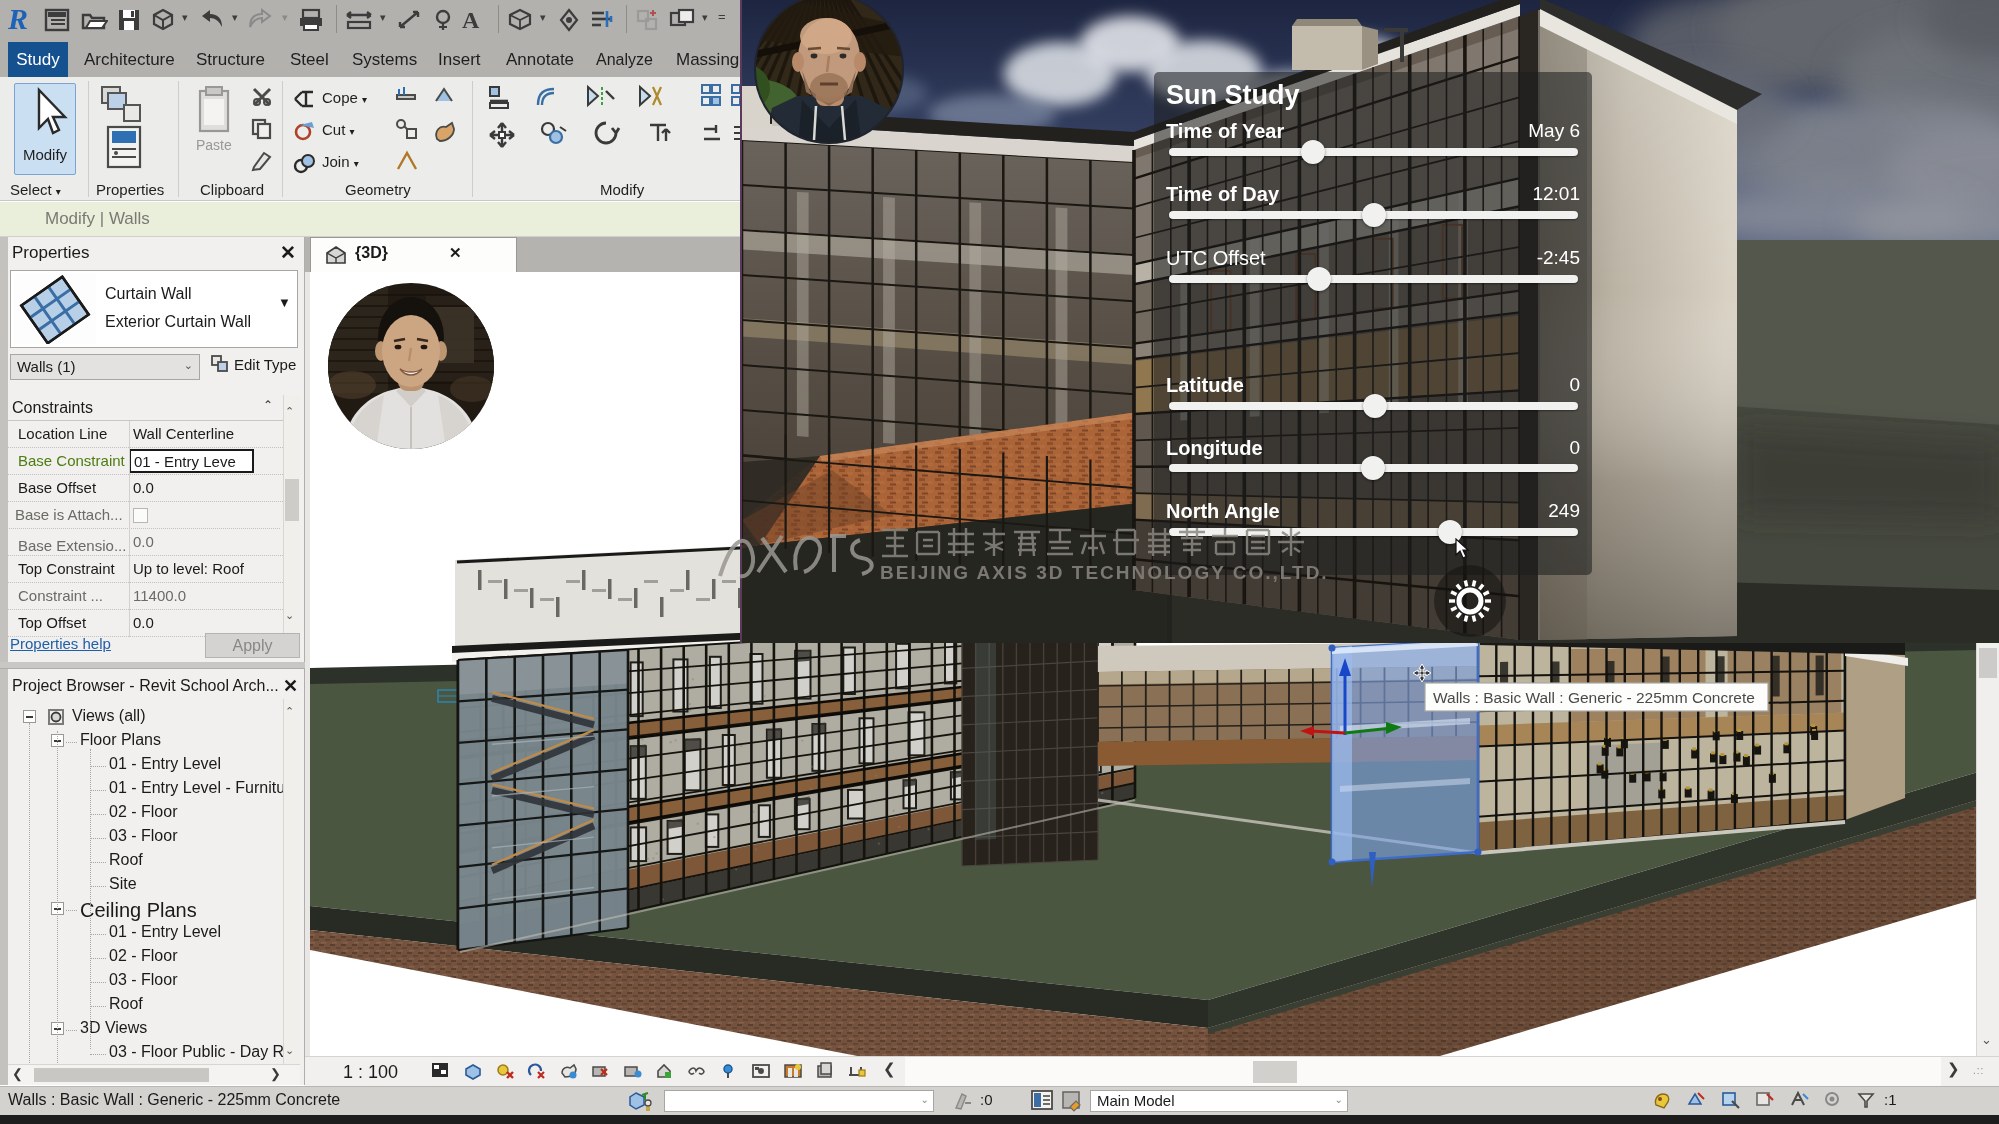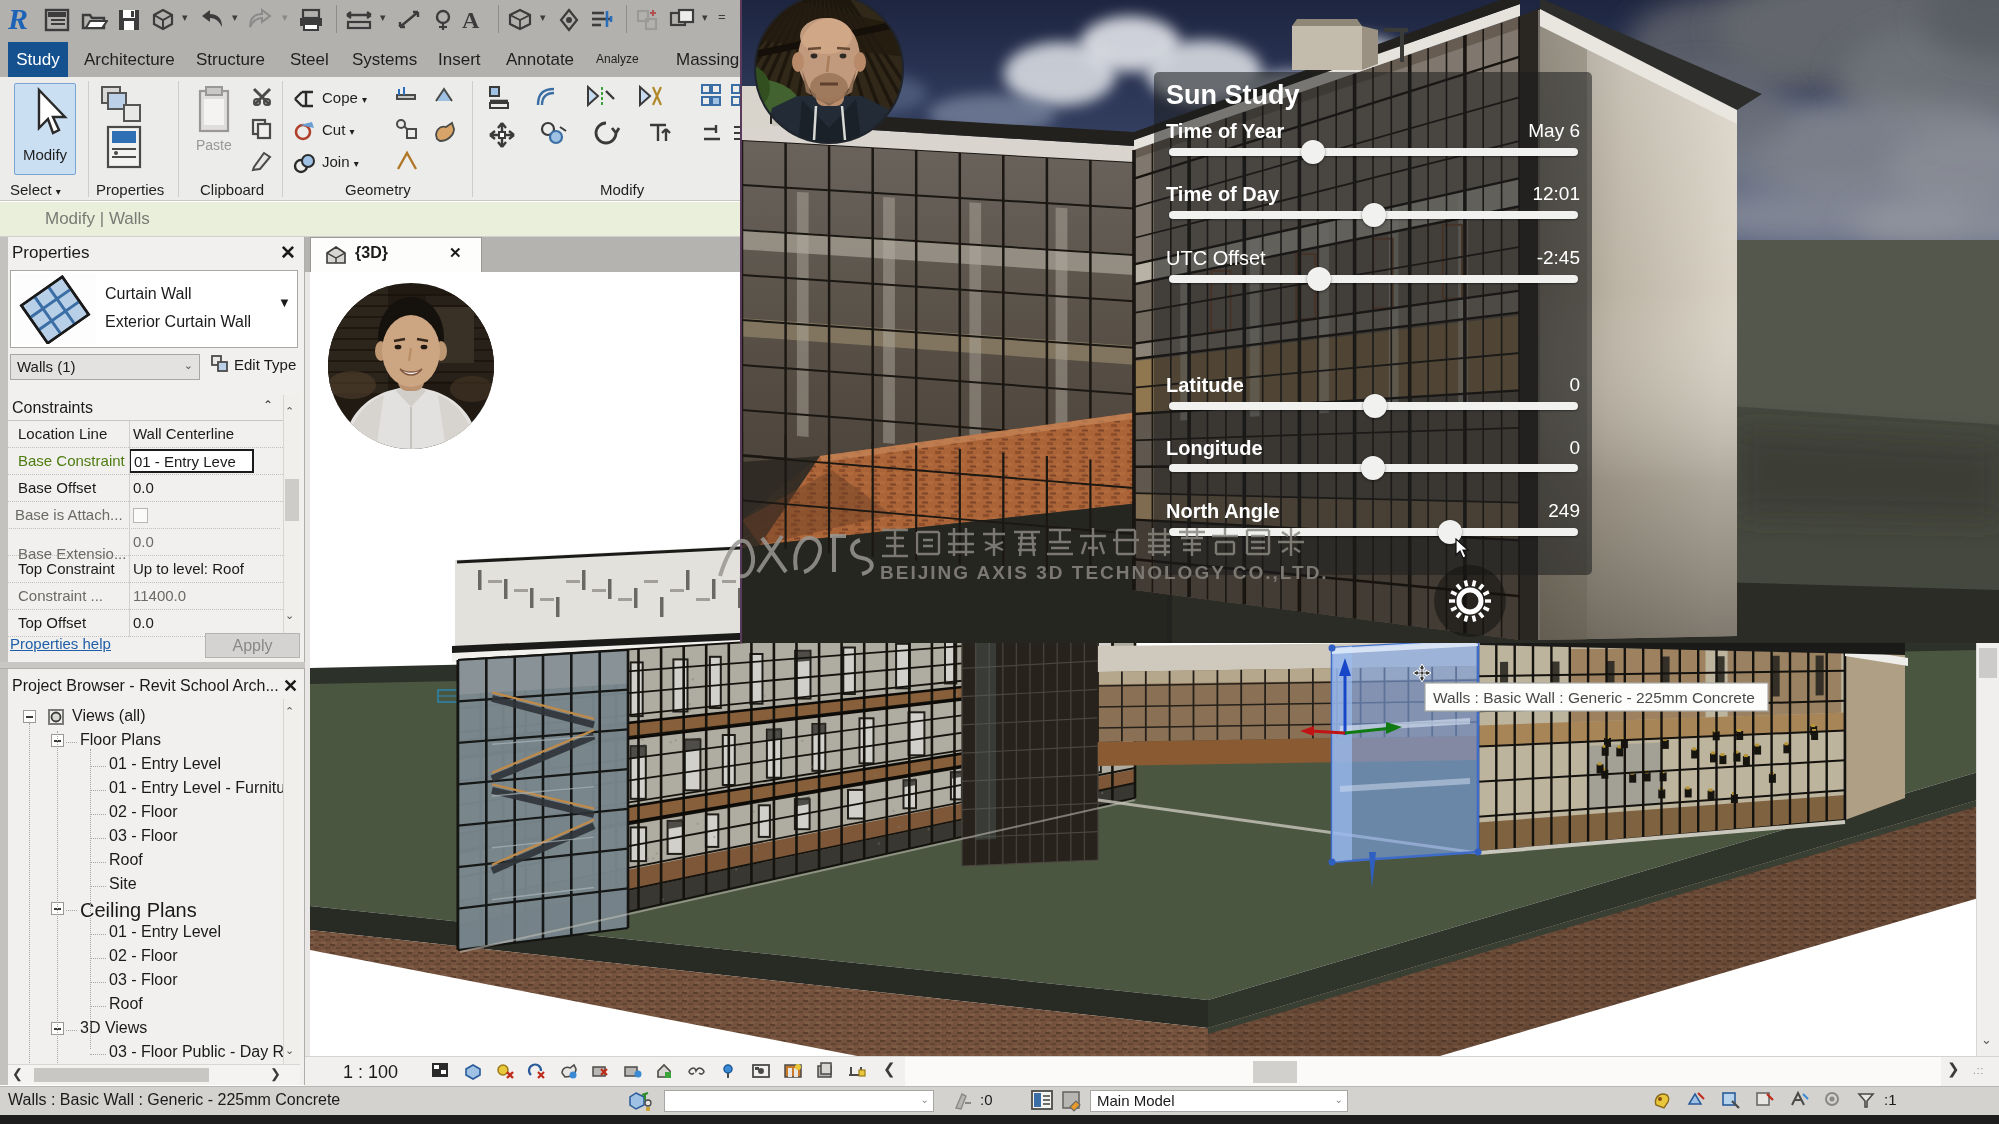--- a/index.html
+++ b/index.html
@@ -84,21 +84,21 @@
     <div style="position:absolute;left:718px;top:7px"><span style="color:#3c3c3c;font-size:13px">=</span></div>
   </div>
 <div style="position:absolute;left:0;top:42px;width:1999px;height:35px;background:#b3b1ae">
     <div style="position:absolute;left:8px;top:0;width:60px;height:35px;background:#15508f;color:#fff;font-size:17px;text-align:center;line-height:35px">Study</div>
     <div style="position:absolute;left:84px;top:0;height:35px;color:#1f1f1f;font-size:17px;line-height:35px">Architecture</div>
     <div style="position:absolute;left:196px;top:0;height:35px;color:#1f1f1f;font-size:17px;line-height:35px">Structure</div>
     <div style="position:absolute;left:290px;top:0;height:35px;color:#1f1f1f;font-size:17px;line-height:35px">Steel</div>
     <div style="position:absolute;left:352px;top:0;height:35px;color:#1f1f1f;font-size:17px;line-height:35px">Systems</div>
     <div style="position:absolute;left:438px;top:0;height:35px;color:#1f1f1f;font-size:17px;line-height:35px">Insert</div>
     <div style="position:absolute;left:506px;top:0;height:35px;color:#1f1f1f;font-size:17px;line-height:35px">Annotate</div>
-    <div style="position:absolute;left:596px;top:0;height:35px;color:#1f1f1f;font-size:12px;line-height:35px">Analyze</div>
+    <div style="position:absolute;left:596px;top:0;height:35px;color:#1f1f1f;font-size:16px;line-height:35px">Analyze</div>
     <div style="position:absolute;left:676px;top:0;height:35px;color:#1f1f1f;font-size:17px;line-height:35px">Massing &amp; Site</div>
   </div>
 <div style="position:absolute;left:0;top:77px;width:1999px;height:124px;background:#ececea;border-bottom:1px solid #c9c7c4">
     <div style="position:absolute;left:88px;top:4px;width:1px;height:116px;background:#cfcdca"></div>
     <div style="position:absolute;left:178px;top:4px;width:1px;height:116px;background:#cfcdca"></div>
     <div style="position:absolute;left:282px;top:4px;width:1px;height:116px;background:#cfcdca"></div>
     <div style="position:absolute;left:472px;top:4px;width:1px;height:116px;background:#cfcdca"></div>
     <div style="position:absolute;left:14px;top:6px;width:62px;height:92px;background:#cbdff2;border:1.5px solid #7aa4d4;border-radius:2px"><svg width="60" height="60" viewBox="0 0 60 60" style="display:inline-block;vertical-align:middle">
         <path d="M24,6 L24,44 L33,35 L38,49 L44,46 L38,33 L50,33 Z" fill="#fff" stroke="#2a2a2a" stroke-width="2.4"></path>
       </svg><div style="text-align:center;font-size:15px;color:#1f1f1f;margin-top:2px">Modify</div></div>
@@ -638,21 +638,21 @@
       <polygon points="1300.0,731.0 1314.0,726.0 1314.0,736.0" fill="#c01414"></polygon>
       <polygon points="1369.0,852.0 1376.0,852.0 1372.0,888.0" fill="#2f5fc0"></polygon>
       <g transform="translate(1414,664)">
         <polygon points="8.0,0.0 11.0,5.0 9.0,5.0 9.0,8.0 12.0,8.0 12.0,6.0 17.0,9.0 12.0,12.0 12.0,10.0 9.0,10.0 9.0,13.0 11.0,13.0 8.0,18.0 5.0,13.0 7.0,13.0 7.0,10.0 4.0,10.0 4.0,12.0 -1.0,9.0 4.0,6.0 4.0,8.0 7.0,8.0 7.0,5.0 5.0,5.0" fill="#3a3a3a" stroke="#fff" stroke-width="1"></polygon>
       </g>
       <rect x="1425.0" y="683.0" width="343.0" height="28.0" fill="#fdfdfc" stroke="#a8a8a4" stroke-width="1.2"></rect>
       <text x="1433.0" y="702.5" font-family="&quot;Liberation Sans&quot;, sans-serif" font-size="15.5" fill="#4a4a48" font-weight="normal" text-anchor="start">Walls : Basic Wall : Generic - 225mm Concrete</text>
     </g>
   </svg>
 <div style="position:absolute;left:305px;top:237px;width:1694px;height:35px;background:#b5b3b0">
-    <div style="position:absolute;left:5px;top:0;width:172px;height:35px;background:#fdfdfc;border:1px solid #9a9896;border-bottom:none">
+    <div style="position:absolute;left:5px;top:0;width:207px;height:35px;background:#fdfdfc;border:1px solid #9a9896;border-bottom:none">
       <svg style="position:absolute;left:14px;top:7px" width="22" height="20" viewBox="0 0 22 20">
         <path d="M11,2 L20,8 L20,18 L2,18 L2,8 Z" fill="#d8d6d2" stroke="#3a3a3a" stroke-width="1.6"></path>
         <path d="M2,8 L11,13 L20,8 M11,13 L11,18" fill="none" stroke="#3a3a3a" stroke-width="1.4"></path>
       </svg>
       <span style="position:absolute;left:44px;top:6px;font-size:16px;font-weight:bold;color:#1a1a1a">{3D}</span>
       <span style="position:absolute;left:138px;top:6px;font-size:15px;color:#1a1a1a;font-weight:bold">✕</span>
     </div>
   </div>
 <div style="position:absolute;left:1976px;top:272px;width:23px;height:784px;background:#f0efed;border-left:1px solid #d9d7d5"></div>
 <div style="position:absolute;left:1979px;top:648px;width:18px;height:30px;background:#cdcbc9"></div>
@@ -734,21 +734,21 @@
     <div style="position:absolute;left:129px;top:212px;width:125px;height:24px;border:2px solid #1a1a1a;background:#fff"><span style="font-size:15px;color:#1a1a1a;margin-left:3px;line-height:21px;white-space:nowrap">01 - Entry Leve</span></div>
     <div style="position:absolute;left:8px;top:238px;width:275px;height:27px;border-bottom:1px dotted #c2c0bd">
       <span style="position:absolute;left:10px;top:4px;font-size:15px;color:#1a1a1a">Base Offset</span>
     </div>
     <span style="position:absolute;left:133px;top:242px;font-size:15px;color:#1a1a1a;white-space:nowrap">0.0</span>
     <div style="position:absolute;left:5px;top:265px;width:275px;height:27px;border-bottom:1px dotted #c2c0bd">
       <span style="position:absolute;left:10px;top:4px;font-size:15px;color:#6a6a66">Base is Attach...</span>
     </div>
     <div style="position:absolute;left:133px;top:271px;width:15px;height:15px;border:1.5px solid #b8b6b3;background:#fbfbfa"></div>
     <div style="position:absolute;left:8px;top:292px;width:275px;height:27px;border-bottom:1px dotted #c2c0bd">
-      <span style="position:absolute;left:10px;top:16px;font-size:15px;color:#6a6a66">Base Extensio...</span>
+      <span style="position:absolute;left:10px;top:8px;font-size:15px;color:#6a6a66">Base Extensio...</span>
     </div>
     <span style="position:absolute;left:133px;top:296px;font-size:15px;color:#6a6a66;white-space:nowrap">0.0</span>
     <div style="position:absolute;left:8px;top:319px;width:275px;height:27px;border-bottom:1px dotted #c2c0bd">
       <span style="position:absolute;left:10px;top:4px;font-size:15px;color:#1a1a1a">Top Constraint</span>
     </div>
     <span style="position:absolute;left:133px;top:323px;font-size:15px;color:#1a1a1a;white-space:nowrap">Up to level: Roof</span>
     <div style="position:absolute;left:8px;top:346px;width:275px;height:27px;border-bottom:1px dotted #c2c0bd">
       <span style="position:absolute;left:10px;top:4px;font-size:15px;color:#6a6a66">Constraint ...</span>
     </div>
     <span style="position:absolute;left:133px;top:350px;font-size:15px;color:#6a6a66;white-space:nowrap">11400.0</span>

